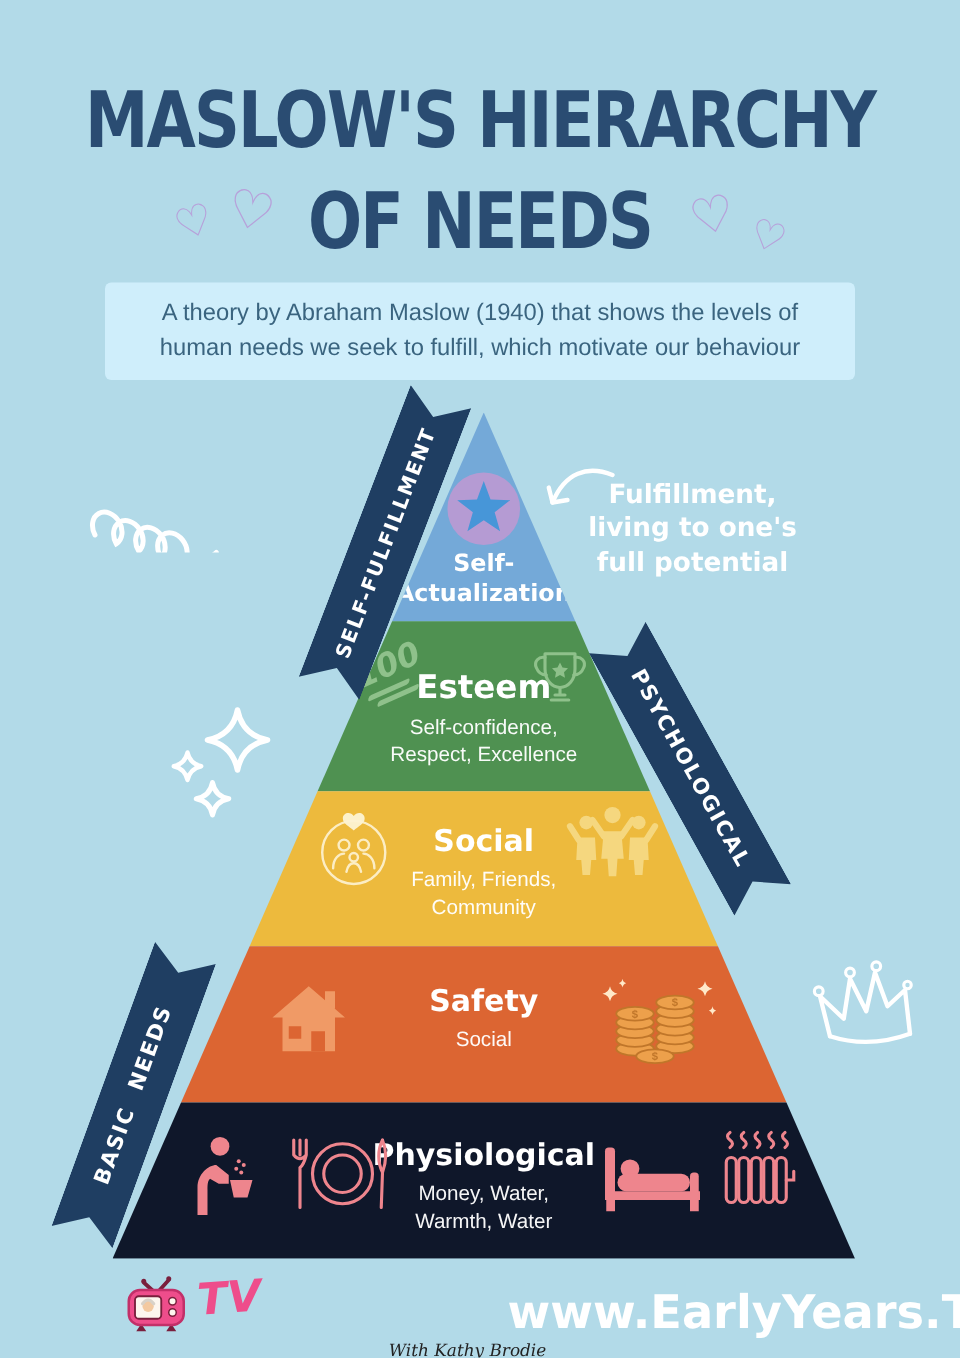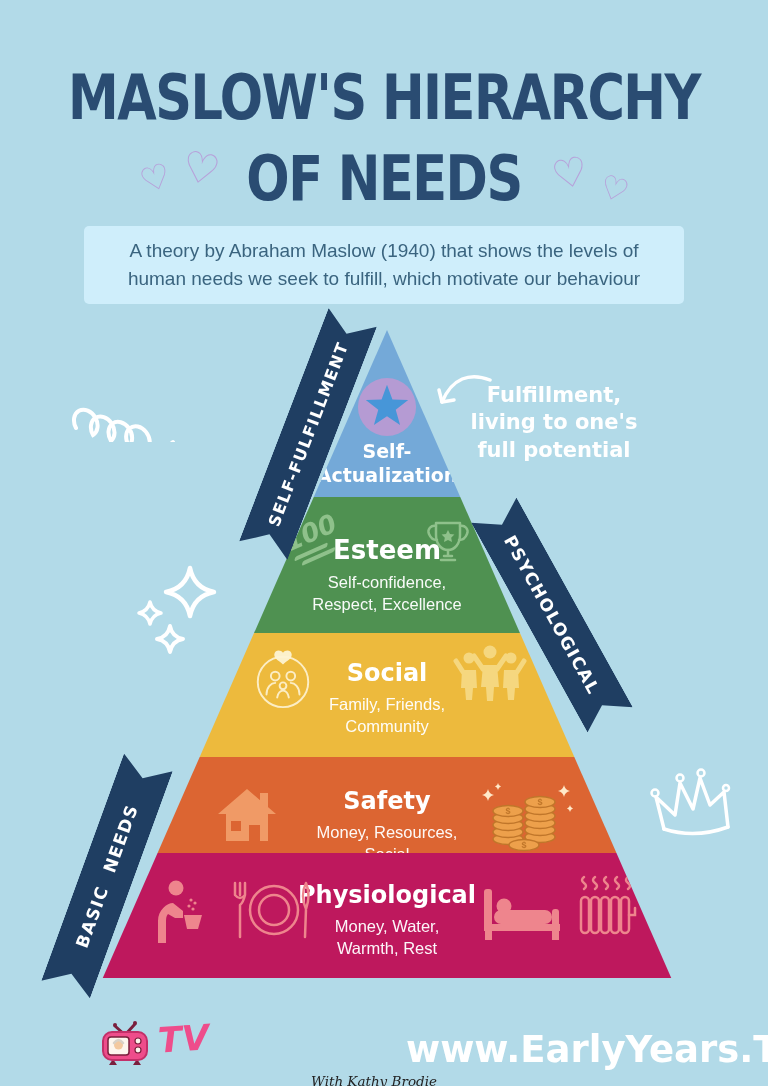--- a/index.html
+++ b/index.html
@@ -200,24 +200,23 @@
         <path d="M31 22 h14 l2 22 h-5 l-1 14 h-6 l-1 -14 h-5 z" stroke="none"></path>
         <circle cx="17" cy="15" r="5.5" stroke="none"></circle>
         <path d="M10 27 h14 l1 18 h-4 l-1 12 h-6 l-1 -12 h-4 z" stroke="none"></path>
         <circle cx="59" cy="15" r="5.5" stroke="none"></circle>
         <path d="M52 27 h14 l1 18 h-4 l-1 12 h-6 l-1 -12 h-4 z" stroke="none"></path>
         <path d="M31 26 L22 13 M45 26 L54 13 M11 29 L4 18 M65 29 L72 18" fill="none" stroke-width="5" stroke-linecap="round"></path>
       </g>
     </svg>
   </div>
 
-  <div class="stripe" style="height: 96px; background: rgb(220, 101, 50);">
+  <div class="stripe" style="height: 125px; background: rgb(220, 101, 50);">
     <div class="lvl-title" style="top:30px;font-size:24px;">Safety</div>
     <div class="lvl-desc" style="top:64px;">
-      <div>Money, Resources,</div>
       <div>Social</div>
     </div>
     <svg class="abs" style="left:126px;top:30px;" width="62" height="58" viewBox="0 0 62 58">
       <rect x="44" y="6" width="8" height="14" fill="#f09a66"></rect>
       <path d="M31 2 L2 27 H10 V54 H52 V27 H60 Z" fill="#f09a66"></path>
       <rect x="15" y="34" width="10" height="10" fill="#dc6532"></rect>
       <rect x="33" y="38" width="11" height="16" fill="#dc6532"></rect>
     </svg>
     <svg class="abs" style="left:388px;top:24px;" width="96" height="76" viewBox="0 0 96 76">
       <g fill="#eda04b" stroke="#c0762a" stroke-width="1.5">
@@ -237,25 +236,25 @@
       <text x="30" y="33" text-anchor="middle" font-size="9" font-weight="bold" fill="#c0762a">$</text>
       <text x="62" y="24" text-anchor="middle" font-size="9" font-weight="bold" fill="#c0762a">$</text>
       <text x="46" y="67" text-anchor="middle" font-size="9" font-weight="bold" fill="#c0762a">$</text>
       <path d="M10 8 Q11 13 16 14 Q11 15 10 20 Q9 15 4 14 Q9 13 10 8 Z" fill="#ffe9c9"></path>
       <path d="M86 4 Q87 9 92 10 Q87 11 86 16 Q85 11 80 10 Q85 9 86 4 Z" fill="#ffe9c9"></path>
       <path d="M20 2 Q20.5 5 23 5.5 Q20.5 6 20 9 Q19.5 6 17 5.5 Q19.5 5 20 2 Z" fill="#ffe9c9"></path>
       <path d="M92 24 Q92.5 27 95 27.5 Q92.5 28 92 31 Q91.5 28 89 27.5 Q91.5 27 92 24 Z" fill="#ffe9c9"></path>
     </svg>
   </div>
 
-  <div class="stripe" style="height: 125px; background: #be185d;">
+  <div class="stripe" style="height: 125px; background: #0f172a;">
     <div class="lvl-title" style="top:28px;font-size:24px;">Physiological</div>
     <div class="lvl-desc" style="top:62px;">
       <div>Money, Water,</div>
-      <div>Warmth, Rest</div>
+      <div>Warmth, Water</div>
     </div>
     <svg class="abs" style="left:58px;top:26px;" width="62" height="66" viewBox="0 0 62 66">
       <circle cx="28" cy="9" r="7.5" fill="#ee858d"></circle>
       <path d="M10 64 V42 c0 -11 9 -18 15 -18 l10 8 v7 h-8 l-7 -4 c-2 2 -2 5 -2 9 v20 z" fill="#ee858d"></path>
       <path d="M36 36 h18 l-4 14 h-11 z" fill="#ee858d"></path>
       <circle cx="41" cy="27" r="1.6" fill="#ee858d"></circle>
         <circle cx="45" cy="30" r="1.6" fill="#ee858d"></circle>
       <circle cx="47" cy="24" r="1.6" fill="#ee858d"></circle>
         <circle cx="43" cy="21" r="1.6" fill="#ee858d"></circle>
     </svg>

